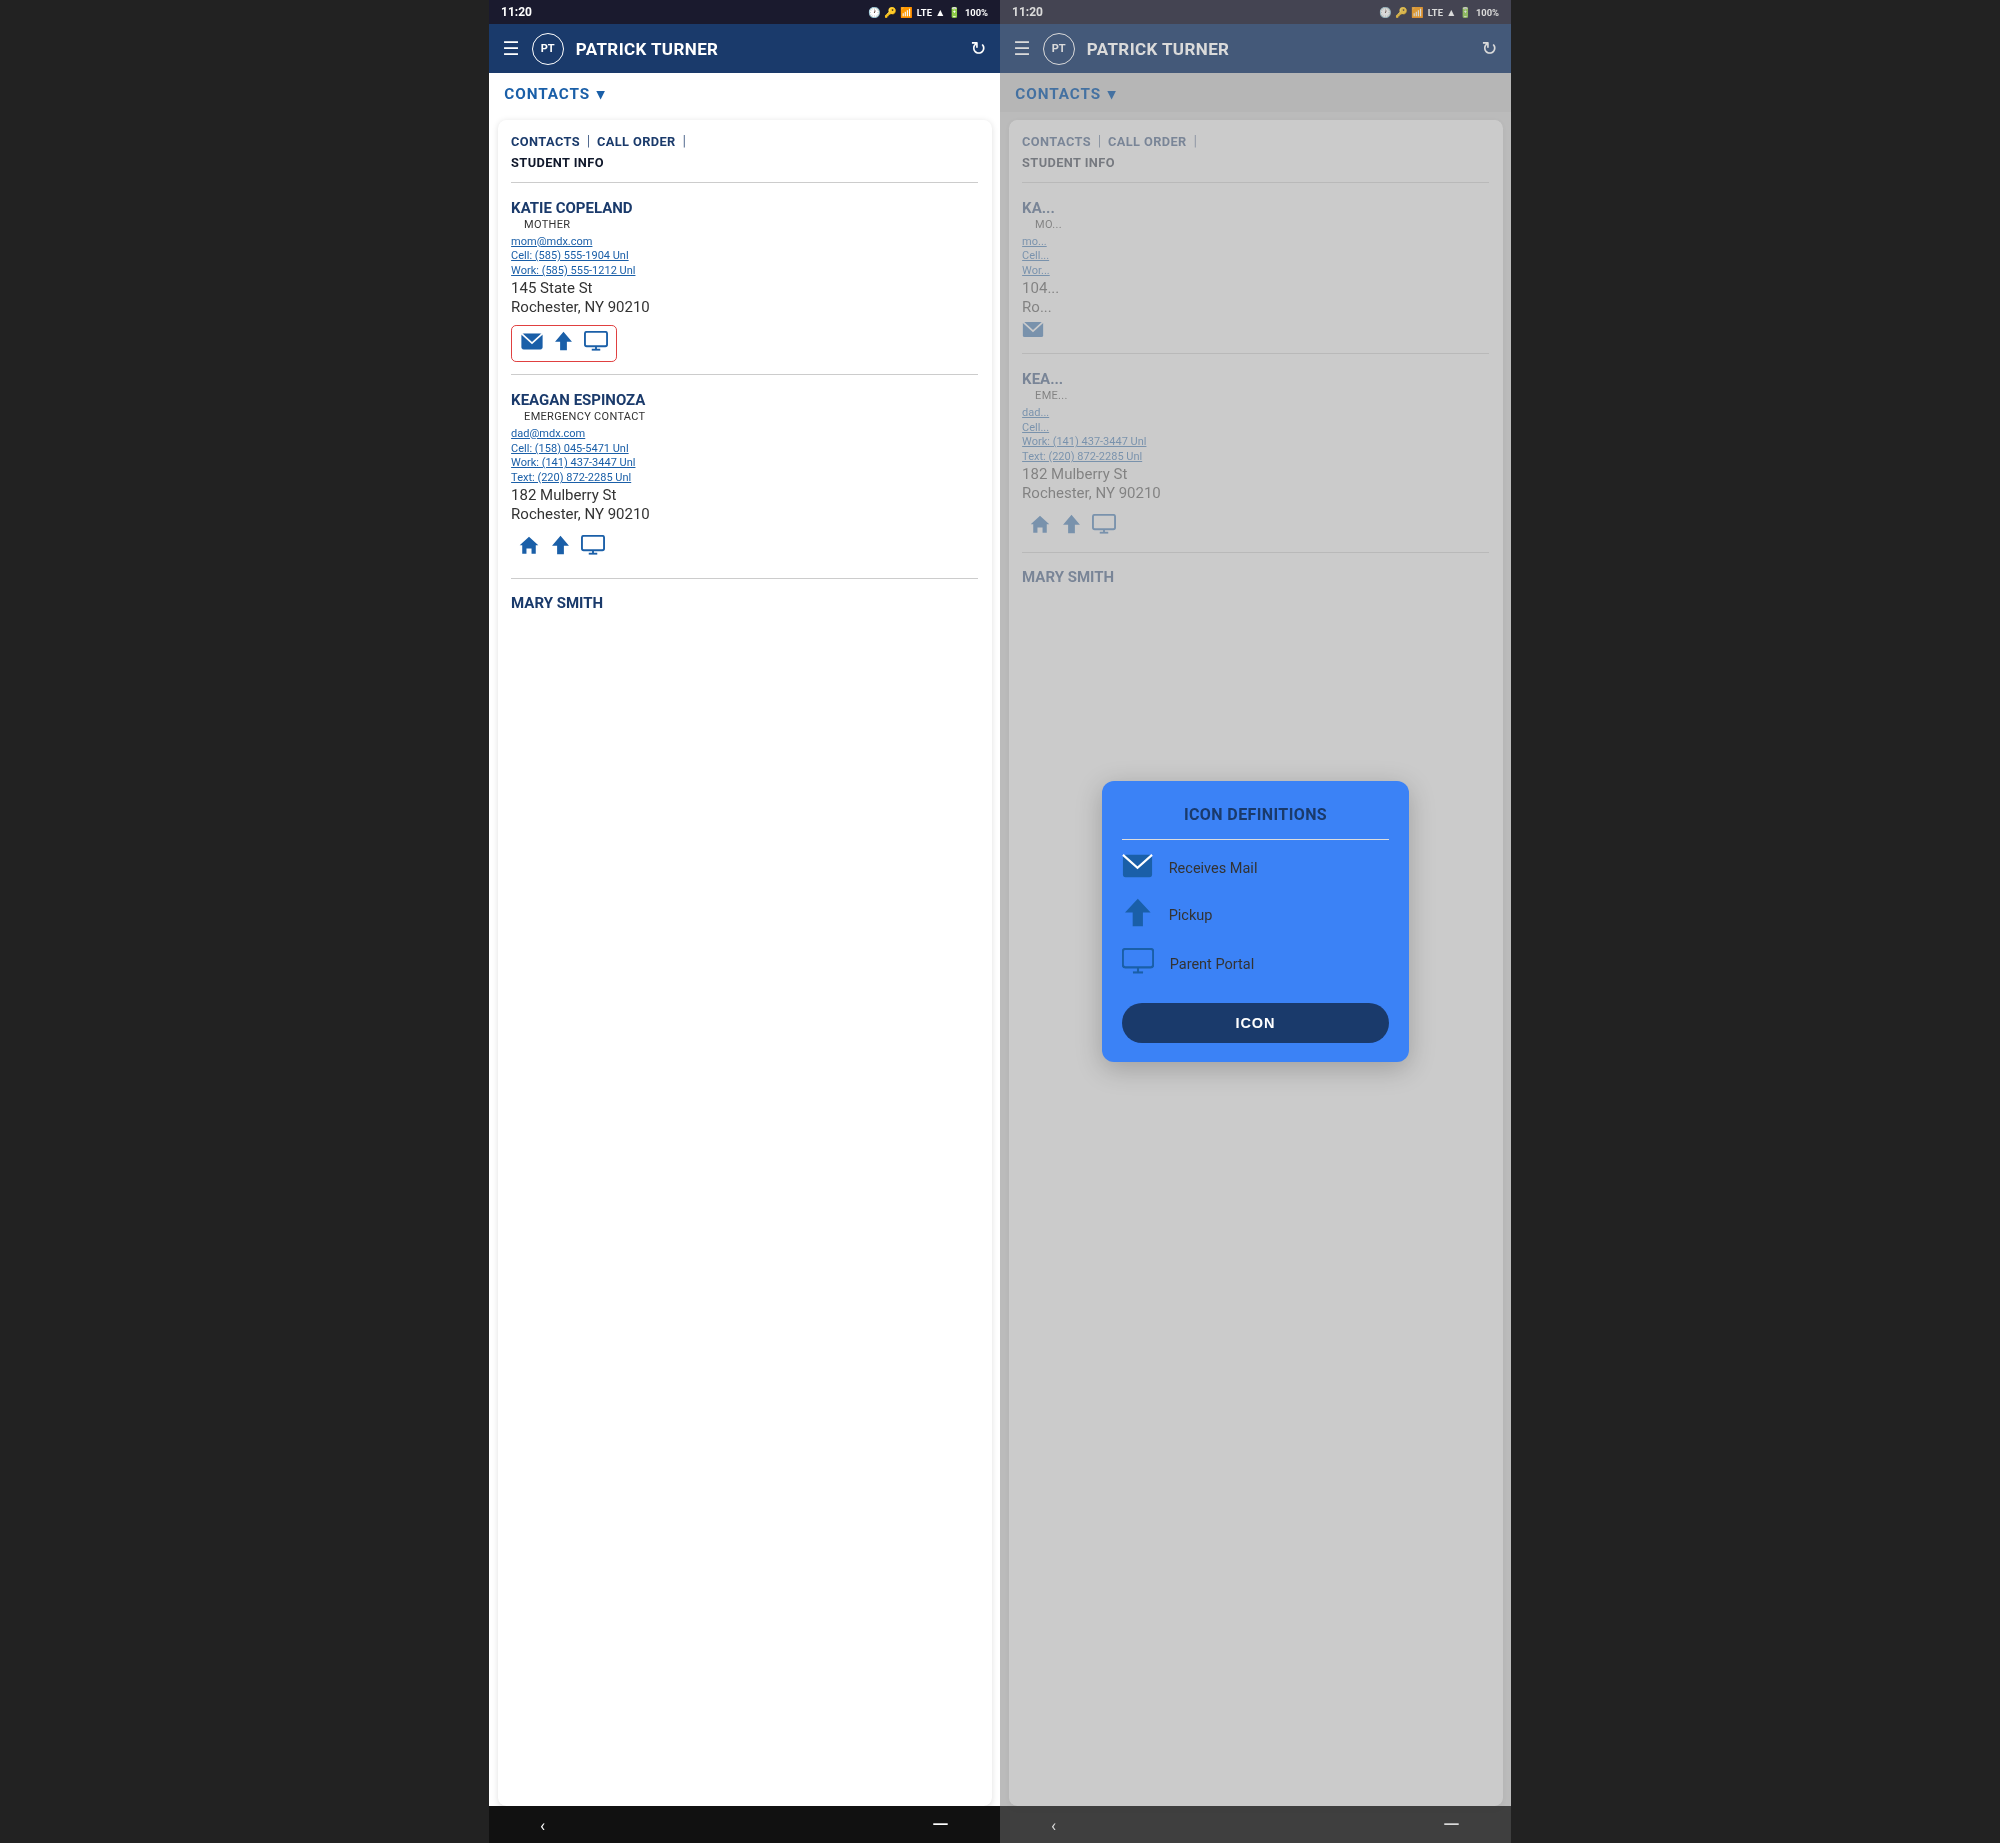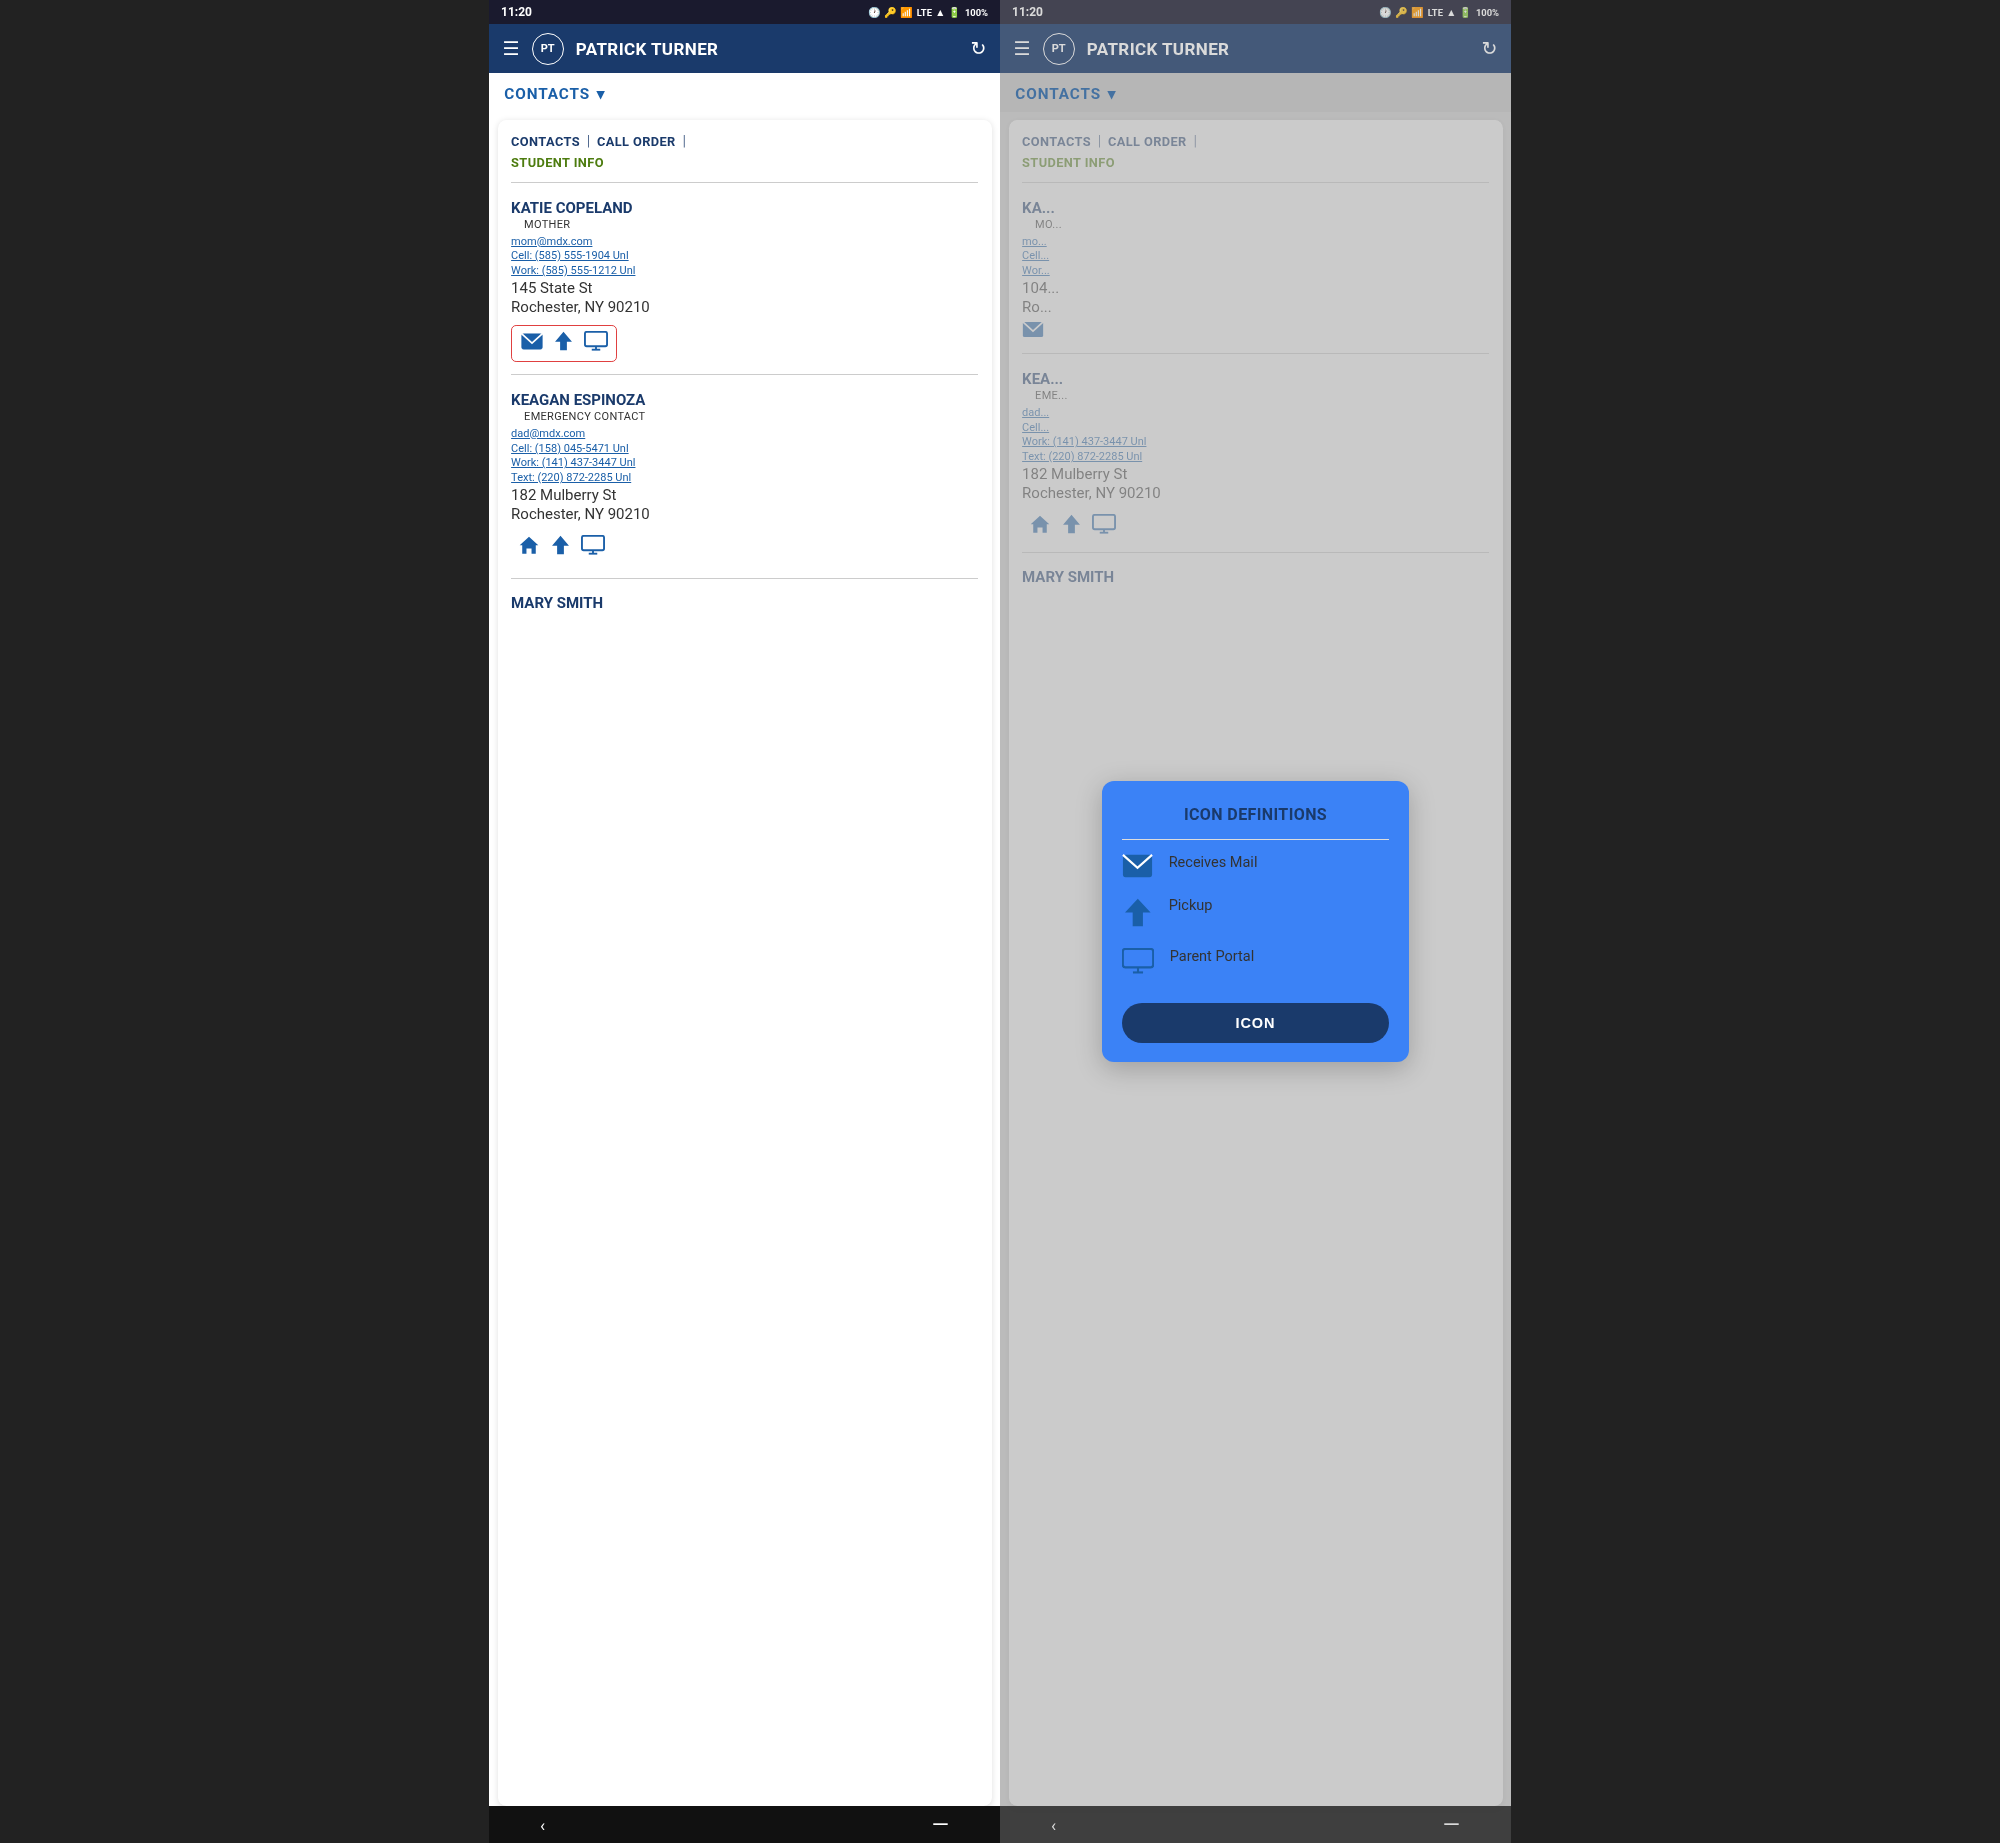--- a/index.html
+++ b/index.html
@@ -104,21 +104,21 @@
       display: flex; align-items: center;
       padding: 12px 13.6px 5.1px 13.6px;
       gap: 0;
     }
     .card-tab {
       font-size: 12.8px; font-weight: 700; color: #1a3a6b; letter-spacing: 0.4px;
     }
     .card-tab-divider { color: #1a3a6b; margin: 0 6.8px; font-size: 15.3px; font-weight: 300; }
     .card-tab-second-line {
       padding: 0 13.6px 8.5px 13.6px;
-      font-size: 12.8px; font-weight: 700; color: #4d7c0f; letter-spacing: 0.4px;
+      font-size: 12.8px; font-weight: 700; color: #0f172a; letter-spacing: 0.4px;
     }
 
     
     .divider {
       border: none; border-top: 0.9px solid #ccc; margin: 3.4px 13.6px;
     }
 
     
     .contact-entry {
       padding: 12px 13.6px 8.5px 13.6px;
@@ -181,21 +181,21 @@
     }
     .modal-title {
       text-align: center;
       font-size: 16px; font-weight: 700; color: #1a3a6b;
       margin-bottom: 15.3px; letter-spacing: 0.4px;
     }
     .modal-divider {
       border: none; border-top: 0.9px solid #ddd; margin: 0 0 13.6px 0;
     }
     .modal-row {
-      display: flex; align-items: flex-start; gap: 15.3px;
+      display: flex; align-items: center; gap: 15.3px;
       margin-bottom: 13.6px;
     }
     .modal-icon { font-size: 24px; color: #1a5fa8; min-width: 31px; text-align: center; }
     .modal-text { font-size: 14.5px; color: #333; font-weight: 400; }
     .modal-okay-btn {
       background: #1a3a6b;
       color: #fff;
       border: none;
       border-radius: 24px;
       width: 100%;

